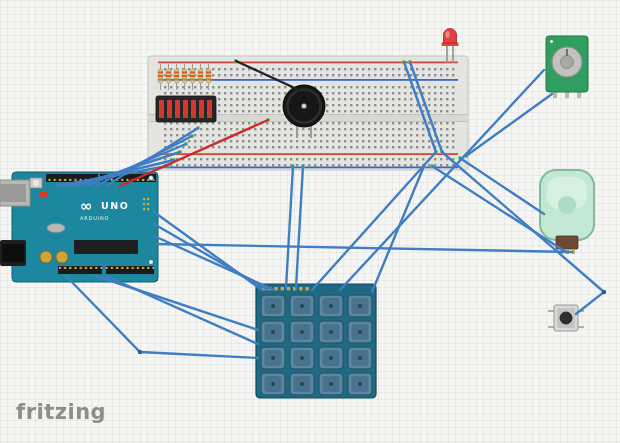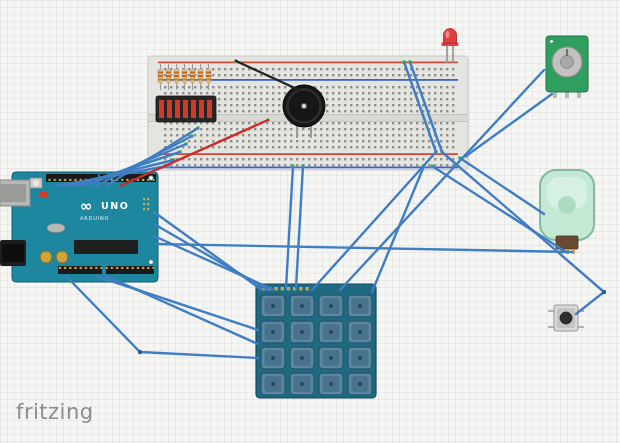--- a/index.html
+++ b/index.html
@@ -12,21 +12,21 @@
     position:relative;width:620px;height:443px;overflow:hidden;
     background-color:#f5f5f3;
     background-image:
       linear-gradient(rgba(0,0,0,0.045) 1px, transparent 1px),
       linear-gradient(90deg, rgba(0,0,0,0.045) 1px, transparent 1px);
     background-size:7px 7px;
   }
   #circuit{position:absolute;left:0;top:0;}
   #watermark{
     position:absolute;left:16px;top:400px;
-    font-weight:normal;font-size:21px;color:#8d8d8b;letter-spacing:0.5px;
+    font-weight:bold;font-size:21px;color:#8d8d8b;letter-spacing:0.5px;
     user-select:none;
   }
   text{font-family:"DejaVu Sans","Liberation Sans",sans-serif;}
 </style>
 </head>
 <body>
 
 <div id="canvas">
 
 <svg id="circuit" width="620" height="443" viewBox="0 0 620 443">

